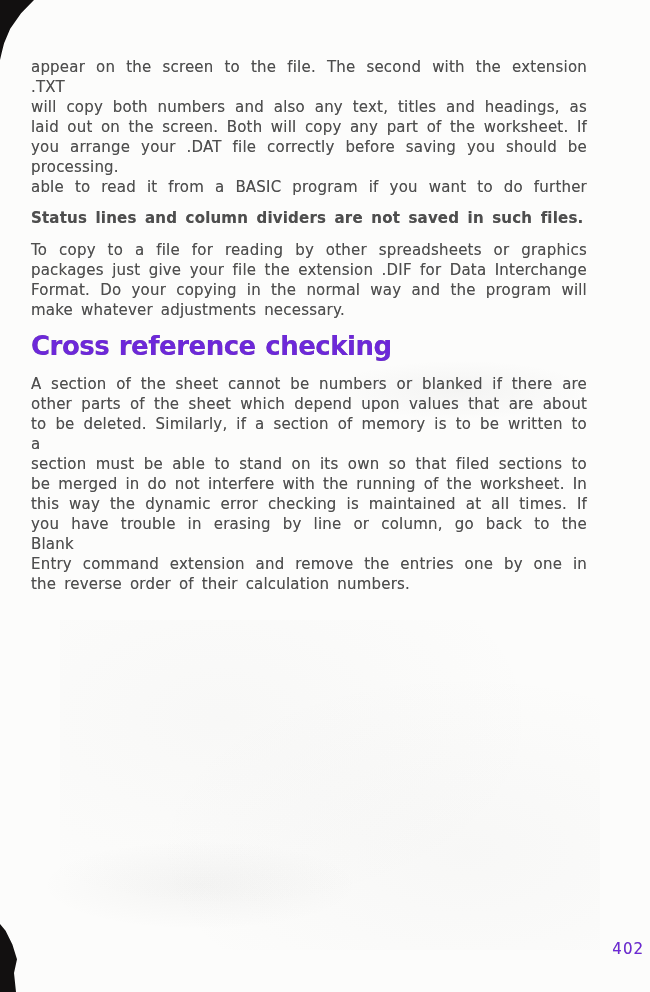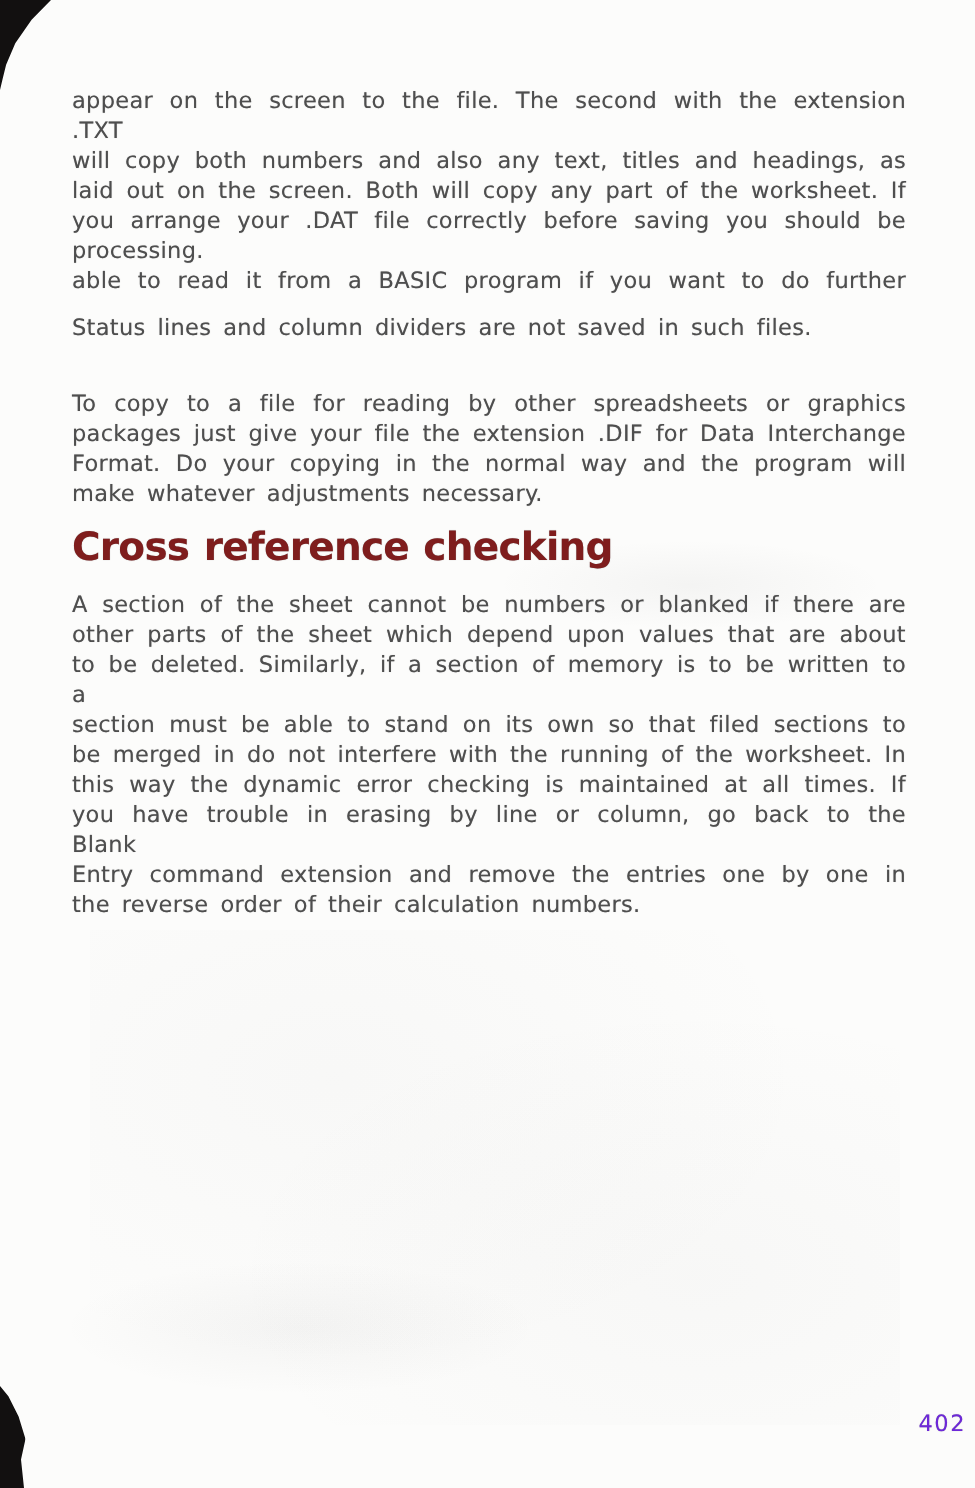--- a/index.html
+++ b/index.html
@@ -37,49 +37,49 @@
     left: 0; top: 0; width: 34px; height: 60px;
     clip-path: polygon(0 0, 100% 0, 62% 22%, 30% 48%, 12% 72%, 5% 88%, 0 100%);
   }
   .gutter-mark.bl {
     left: 0; bottom: 0; width: 20px; height: 68px;
     clip-path: polygon(0 0, 28% 10%, 62% 30%, 85% 52%, 70% 72%, 80% 100%, 0 100%);
   }
 
   .content {
     position: absolute;
-    left: 48px;
+    left: 31px;
     top: 57px;
     width: 556px;
     color: #4e4e4e;
     font-size: 15px;
     line-height: 20px;
     letter-spacing: 0.2px;
     word-spacing: 3px;
     text-shadow: 0 0 0.5px rgba(90,90,90,0.55);
   }
 
   .para { margin: 0 0 11px 0; }
-  .para.p1 { margin-bottom: 31px; }
+  .para.p1 { margin-bottom: 12px; font-weight: bold; }
 
   .line { white-space: nowrap; text-align: left; }
   .line.just {
     white-space: normal;
     text-align: justify;
     text-align-last: justify;
   }
 
   .heading {
     margin: 8px 0 13px 0;
     font-size: 26px;
     line-height: 30px;
     font-weight: bold;
     letter-spacing: -0.5px;
     word-spacing: 1px;
-    color: #7f1d1d;
+    color: #6d28d9;
     text-shadow: 0 0 0.5px rgba(60,60,60,0.6);
   }
 
   .pagenum {
     position: absolute;
     top: 939px;
     left: 0;
     width: 644px;
     text-align: right;
     font-size: 15px;

